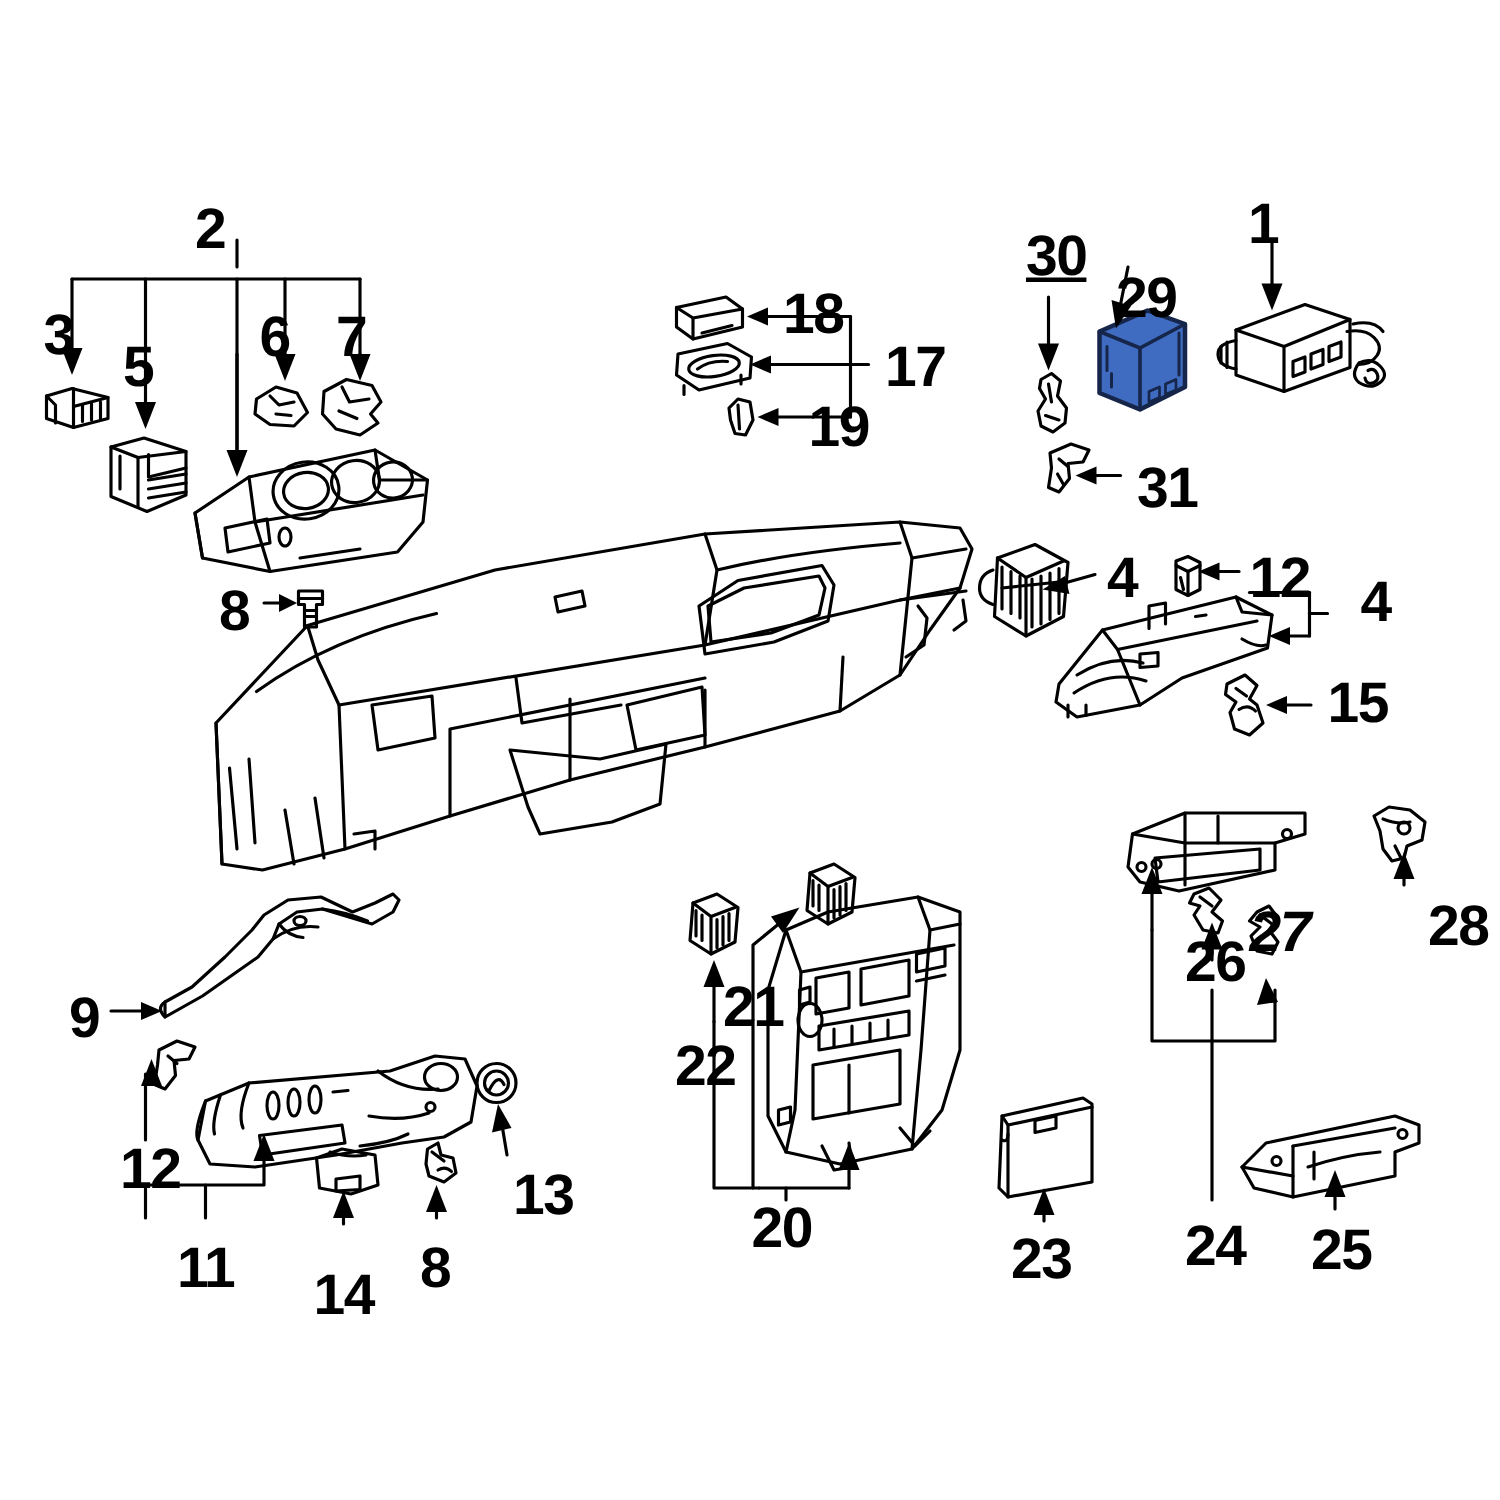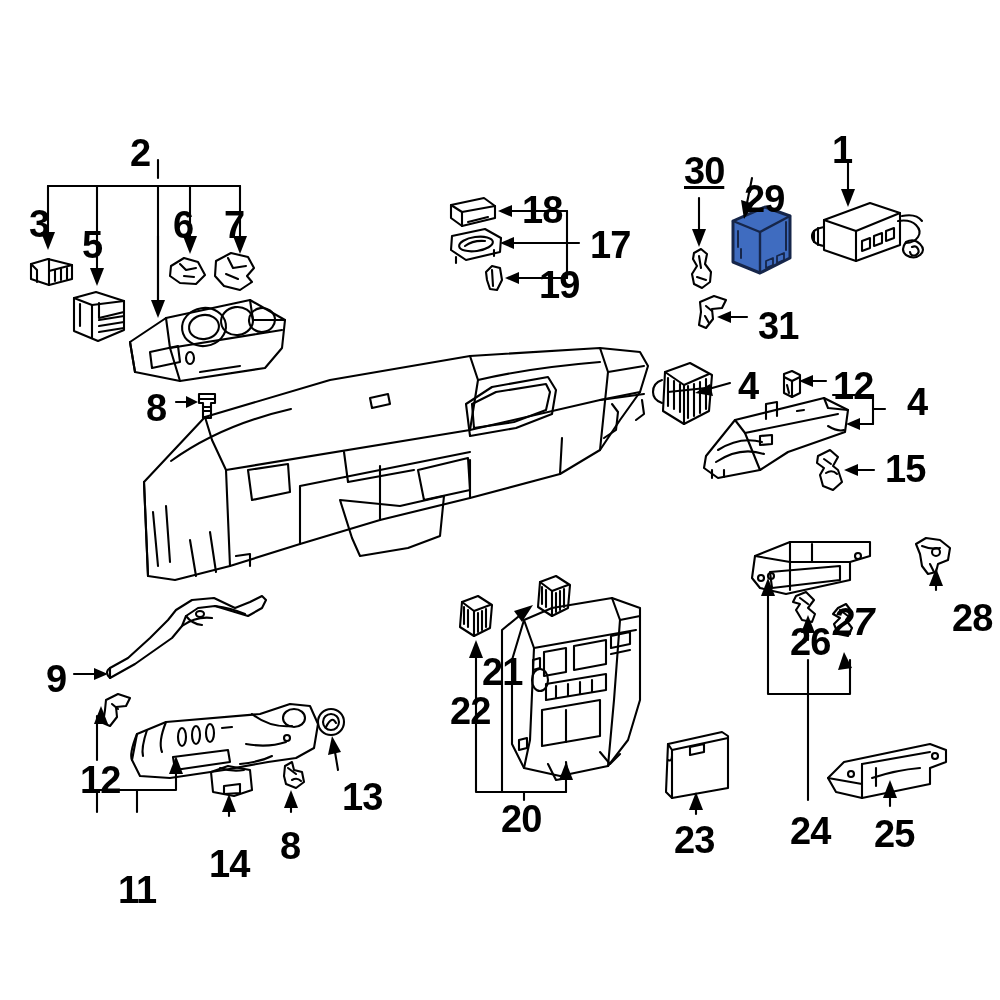--- a/index.html
+++ b/index.html
@@ -463,21 +463,21 @@
   <div class="callout" style="left:907px;top:383px;">4</div>
   <div class="callout" style="left:885px;top:450px;">15</div>
   <div class="callout" style="left:952px;top:599px;">28</div>
   <div class="callout" style="left:790px;top:623px;">26</div>
   <div class="callout" style="left:833px;top:603px;font-style:italic;">27</div>
   <div class="callout" style="left:790px;top:812px;">24</div>
   <div class="callout" style="left:874px;top:815px;">25</div>
   <div class="callout" style="left:674px;top:821px;">23</div>
   <div class="callout" style="left:46px;top:660px;">9</div>
   <div class="callout" style="left:80px;top:761px;">12</div>
-  <div class="callout" style="left:118px;top:827px;margin-top:44px;">11</div>
+  <div class="callout" style="left:118px;top:827px;">11</div>
   <div class="callout" style="left:209px;top:845px;">14</div>
   <div class="callout" style="left:280px;top:827px;">8</div>
   <div class="callout" style="left:342px;top:778px;">13</div>
   <div class="callout" style="left:482px;top:653px;">21</div>
   <div class="callout" style="left:450px;top:692px;">22</div>
   <div class="callout" style="left:501px;top:800px;">20</div>
 
 </div>
 
 </body></html>

